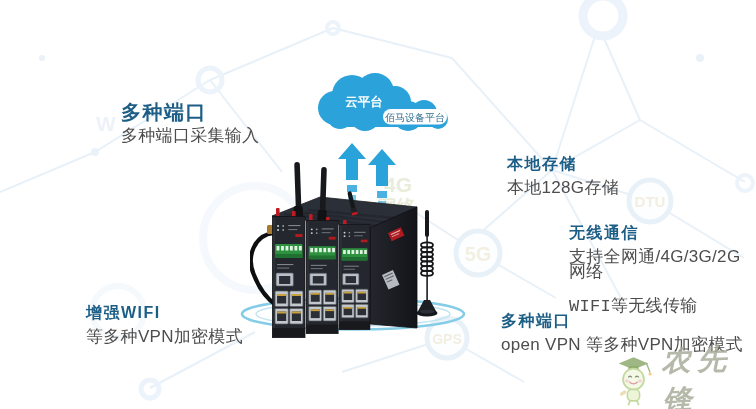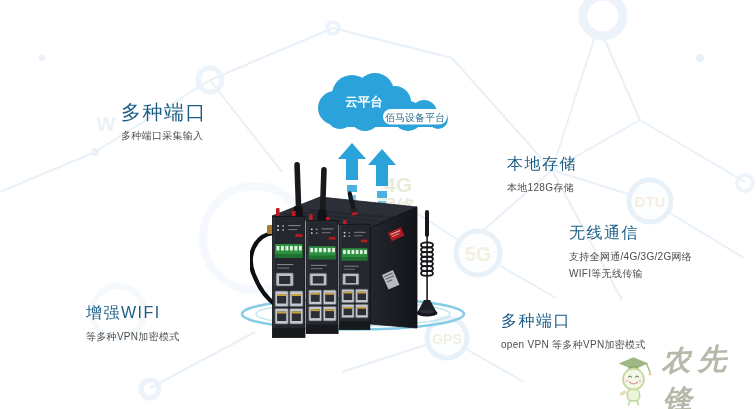--- a/index.html
+++ b/index.html
@@ -3,24 +3,24 @@
 <meta charset="utf-8">
 <style>
   html,body{margin:0;padding:0;background:#fff;}
   .canvas{
     position:relative;width:756px;height:409px;background:#ffffff;overflow:hidden;
     font-family:"Liberation Sans","DejaVu Sans",sans-serif;
   }
   .layer{position:absolute;}
   .feature{position:absolute;}
   .feature h3{
-    margin:0;font-size:20px;font-weight:normal;color:#1d5e86;letter-spacing:1.5px;line-height:22px;
-  }
-  .feature .desc{margin-top:5px;font-size:10px;color:#4d4d4d;line-height:15px;letter-spacing:.3px;}
-  .feature .desc + .desc{margin-top:2px;}
+    margin:0;font-size:20px;font-weight:bold;color:#1d5e86;letter-spacing:1.5px;line-height:22px;
+  }
+  .feature .desc{margin-top:5px;font-size:17px;color:#4d4d4d;line-height:15px;letter-spacing:.3px;}
+  .feature .desc + .desc{margin-top:20px;font-family:Liberation Mono, monospace;}
   .feature.small h3{font-size:16px;}
   .watermark{
     position:absolute;display:flex;align-items:center;gap:5px;opacity:.85;
   }
   .brand-text{
     font-family:"DejaVu Serif","Liberation Serif",serif;font-style:italic;font-weight:bold;
     font-size:29px;color:#a9ad9b;letter-spacing:7px;transform:rotate(-2deg);
   }
 </style>
 </head>

